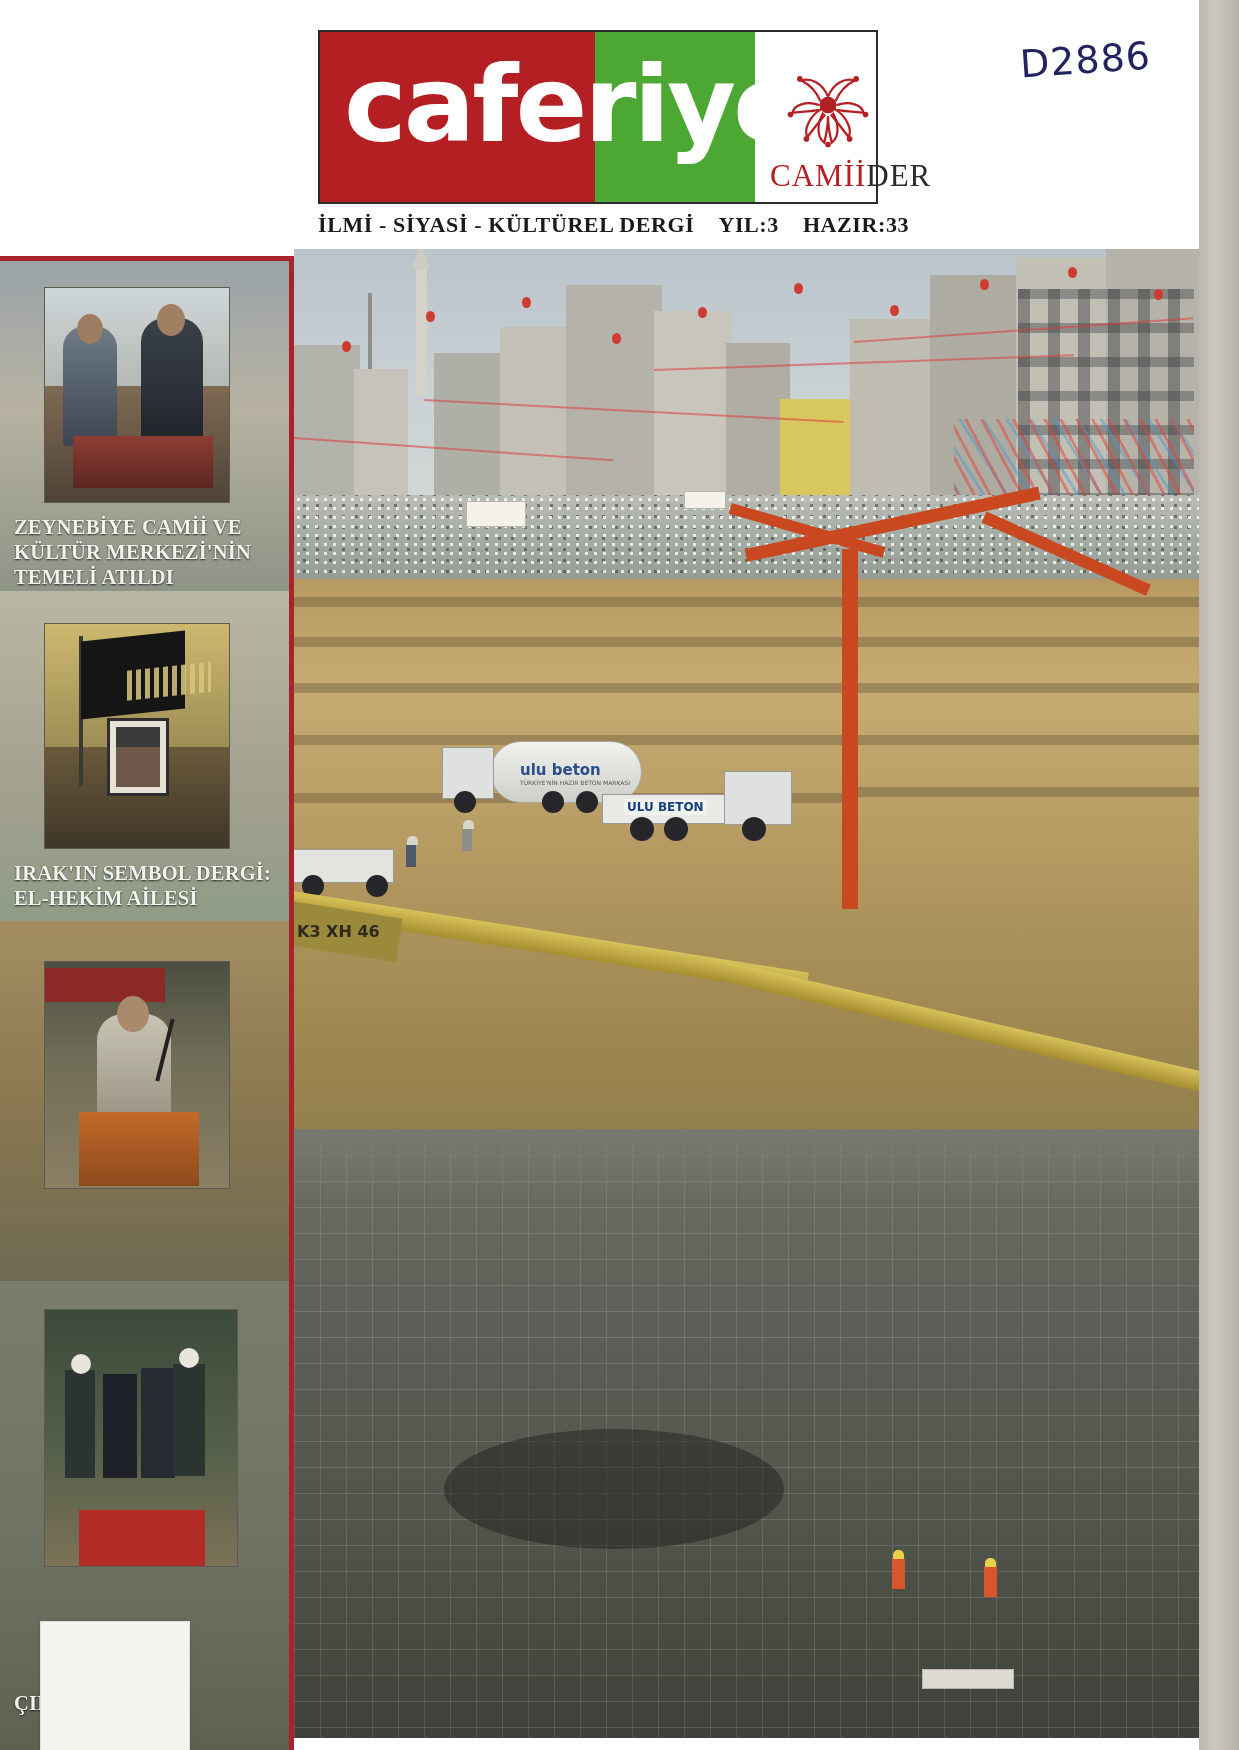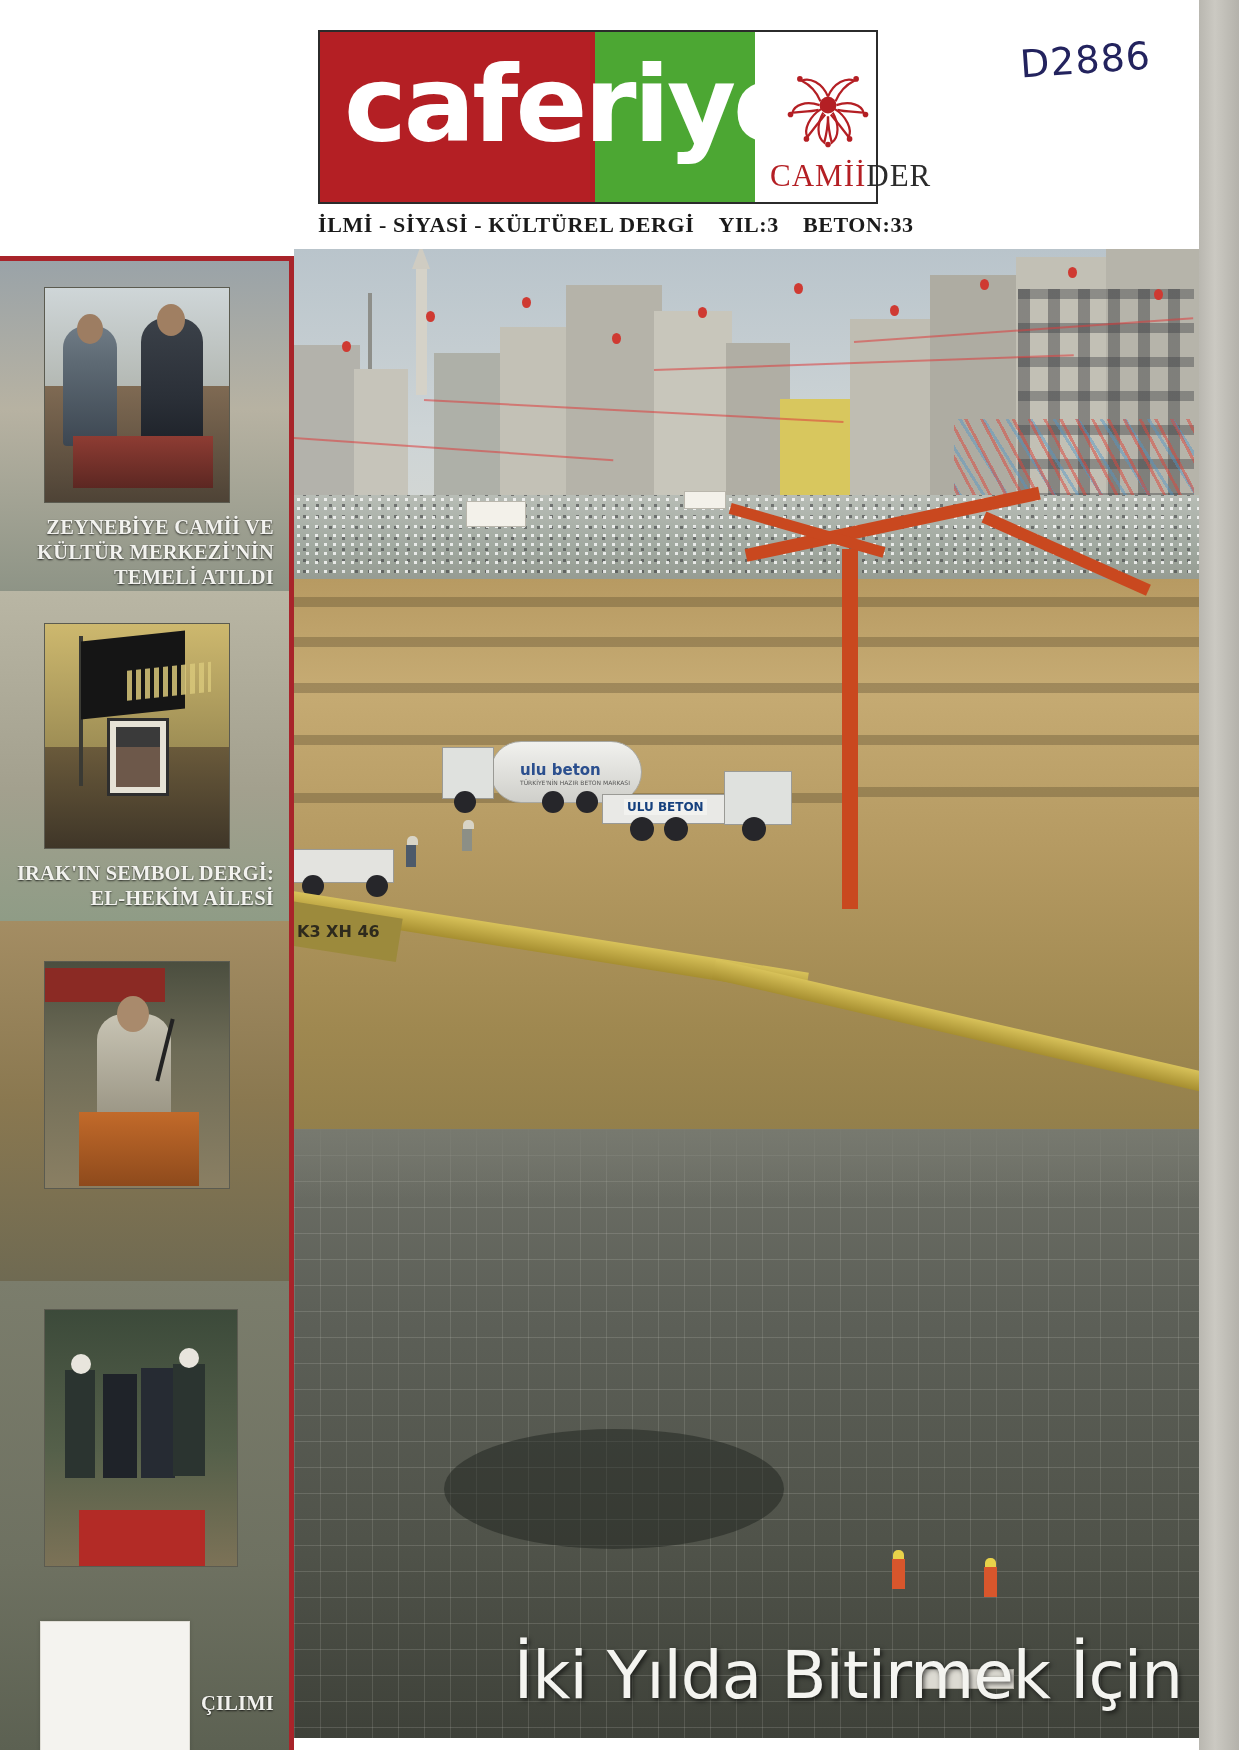--- a/index.html
+++ b/index.html
@@ -155,21 +155,21 @@
   }
 
   .thumb {
     position: absolute;
     border: 1px solid #5b5b50;
     overflow: hidden;
   }
   .caption {
     position: absolute;
     width: 260px;
-    text-align: right;
+    text-align: left;
     font-family: "Liberation Serif", serif;
     font-weight: bold;
     font-size: 20.5px;
     line-height: 25px;
     color: #f2f2ee;
     text-shadow: 0 1px 2px rgba(0,0,0,0.75);
     letter-spacing: 0.2px;
   }
 
   
@@ -361,21 +361,21 @@
             <circle cx="27" cy="82" r="3"></circle>
               <circle cx="73" cy="82" r="3"></circle>
             <circle cx="50" cy="88" r="3"></circle>
           </g>
         </svg>
 
         <div id="logo-sub"><span class="c1">CAMİİ</span><span class="c2">DER</span></div>
       </div>
 
       <div id="strapline">
-        <span>İLMİ - SİYASİ - KÜLTÜREL DERGİ</span><span class="sp"></span><span>YIL:3</span><span class="sp"></span><span>BETON:33</span>
+        <span>İLMİ - SİYASİ - KÜLTÜREL DERGİ</span><span class="sp"></span><span>YIL:3</span><span class="sp"></span><span>HAZIR:33</span>
       </div>
 
       <div id="archive-code">D2886</div>
     </div>
 
     <div class="rule-h" id="rule-top"></div>
     <div id="rule-col"></div>
 
     <div id="sidebar">
 
@@ -537,21 +537,20 @@
       <div class="worker" style="left:112px; top:596px; width:10px;height:22px;background:#4d5a6a;">
           <span class="hd" style="background:#d8d4c6;"></span>
         </div>
       <div class="worker" style="left:168px; top:580px; width:10px;height:22px;background:#8c8f86;">
           <span class="hd" style="background:#d8d4c6;"></span>
         </div>
 
       <div class="sign-board" style="left:628px;top:1420px;width:92px;height:20px;background:#dcdad2;"></div>
 
       <div id="headline">
-        <span class="l1">İki Yılda Bitirmek İçin</span>
       </div>
 
     </div>
 
   </div>
 
   <div id="gutter-right"></div>
 </div>
 
 </body></html>

